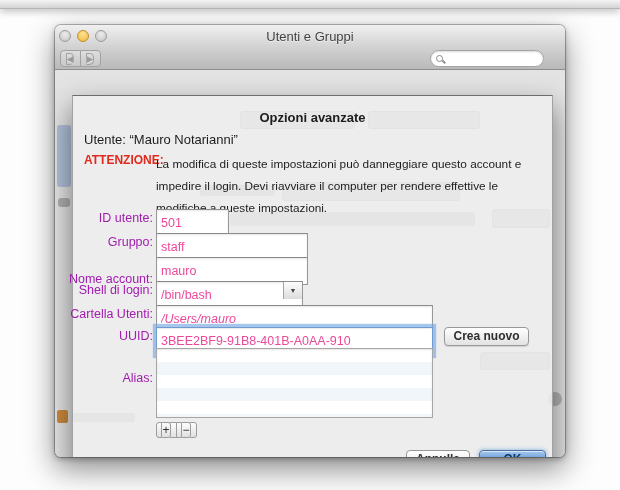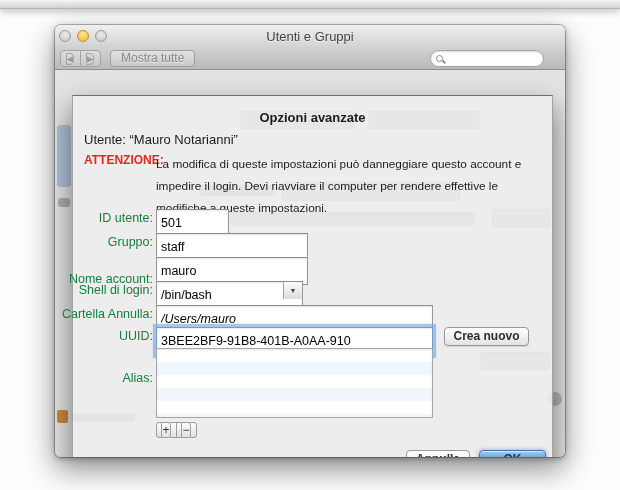--- a/index.html
+++ b/index.html
@@ -62,25 +62,25 @@
     border-radius:0 0 6px 6px; box-shadow:0 12px 28px rgba(0,0,0,.5); }
 
   .sheet-title { position:absolute; top:14px; left:0; width:100%; text-align:center;
     font-size:13px; font-weight:bold; color:#1c1c1c; }
   .user-line { position:absolute; top:36px; left:11px; font-size:13px; color:#1c1c1c; }
   .warn-label { position:absolute; top:57px; left:11px; width:69px; text-align:right;
     font-size:12px; font-weight:bold; color:#e02a1e; }
   .warn-text { position:absolute; top:57px; left:83px; width:388px;
     font-size:11.8px; line-height:22px; color:#1c1c1c; }
 
-  .flabel { position:absolute; font-size:12.5px; color:#15803d; text-align:right;
+  .flabel { position:absolute; font-size:12.5px; color:#a21caf; text-align:right;
     left:-14px; width:94px; line-height:19px; }
   .frow { position:absolute; left:83px; height:19px; }
   .tfield { height:28px; border:1px solid #979797; border-top-color:#8a8a8a; background:#fff;
-    font-size:12.5px; padding:0 4px; color:#000000; font-family:"Liberation Sans",sans-serif;
+    font-size:12.5px; padding:0 4px; color:#ec4899; font-family:"Liberation Sans",sans-serif;
     box-shadow:inset 0 1px 2px rgba(0,0,0,.10); outline:none; }
   .tfield.focused { border-color:#6f9bd1; box-shadow:0 0 1px 3px rgba(120,168,226,.65), inset 0 1px 1px rgba(0,0,0,.08); }
   .combo { position:relative; width:147px; }
   .combo input { width:147px; padding-right:24px; }
   .combo-btn { position:absolute; right:1px; top:1px; width:19px; height:17px;
     background:linear-gradient(#fdfdfd,#dcdcdc); border-left:1px solid #a5a5a5;
     text-align:center; font-size:7px; line-height:17px; color:#444; }
   .pushbtn { position:absolute; height:19px; background:linear-gradient(#ffffff,#e2e2e2);
     border:1px solid #989898; border-radius:4px; font-size:12px; font-weight:bold; color:#2f2f2f;
     text-align:center; line-height:17px; box-shadow:0 1px 1px rgba(0,0,0,.12); }
@@ -111,21 +111,20 @@
       <span class="tl amber"></span>
       <span class="tl gray2"></span>
       <div class="title">Utenti e Gruppi</div>
     </div>
 
     <div class="toolbar">
       <div class="navseg">
         <span><span>◀</span></span>
         <span><span>▶</span></span>
       </div>
-      <div class="showall">Mostra tutte</div>
       <div class="search">
         <span class="mag"></span>
         <input value="" style="">
       </div>
     </div>
 
     <div class="content">
 
       <div class="ghost blue" style="left:2px;top:55px;width:14px;height:62px;"></div>
       <div class="ghost" style="left:3px;top:128px;width:12px;height:9px;"></div>
@@ -160,21 +159,21 @@
         <div class="frow" style="top:161px;">
           <input class="tfield" style="width: 152px;" value="mauro">
         </div>
 
         <div class="flabel" style="top:185px;">Shell di login:</div>
         <div class="frow combo" style="top:185px;">
           <input class="tfield" value="/bin/bash" style="">
           <div class="combo-btn"><span>▼</span></div>
         </div>
 
-        <div class="flabel" style="top:209px;">Cartella Annulla:</div>
+        <div class="flabel" style="top:209px;">Cartella Utenti:</div>
         <div class="frow" style="top:209px;">
           <input class="tfield" style="width: 277px; font-style: italic;" value="/Users/mauro">
         </div>
 
         <div class="flabel" style="top:231px;">UUID:</div>
         <div class="frow" style="top:231px;">
           <input class="tfield focused" style="width: 277px;" value="3BEE2BF9-91B8-401B-A0AA-910">
         </div>
         <div class="pushbtn" style="left:371px;top:231px;width:85px;">Crea nuovo</div>
 

